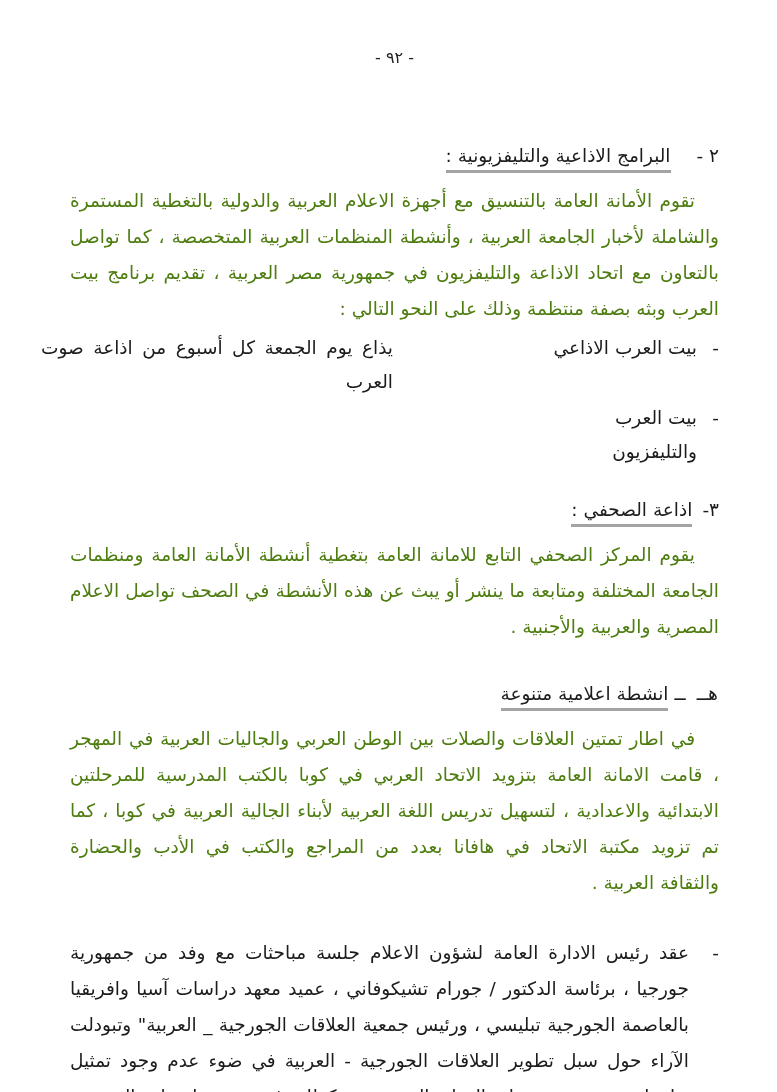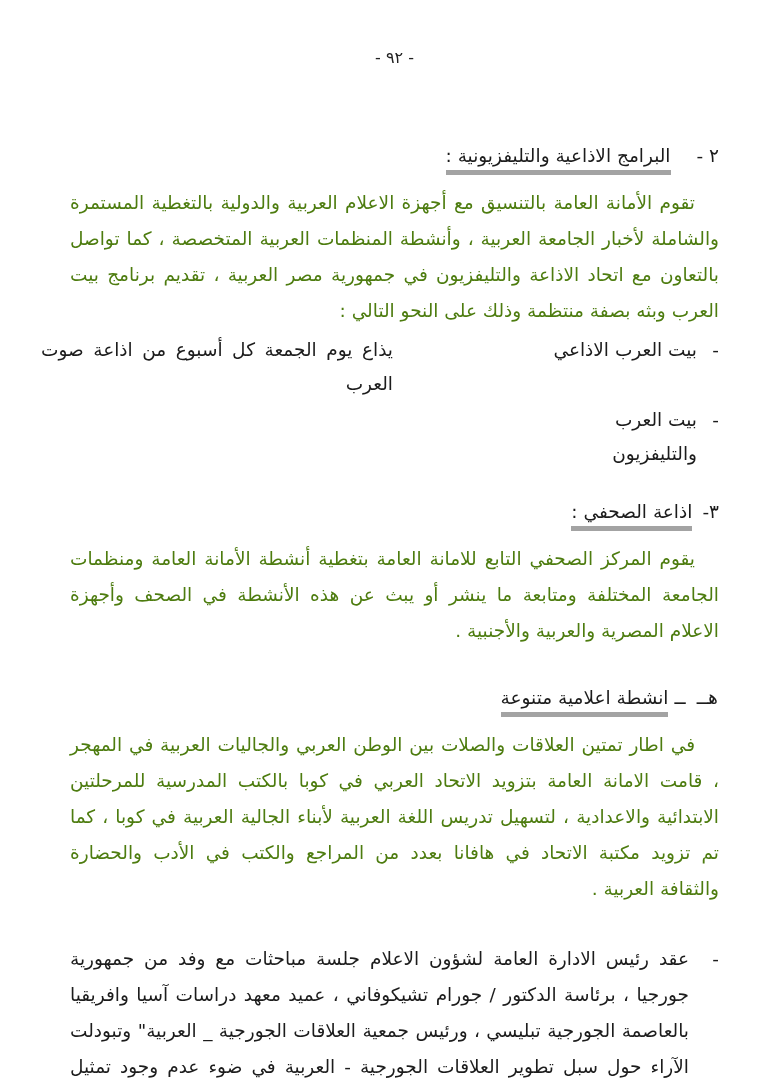--- a/index.html
+++ b/index.html
@@ -36,21 +36,21 @@
   .sec3-heading { margin-top: 30px; }
   .secH-heading { margin-top: 38px; }
   .sec-num {
     white-space: nowrap;
     color: #1c1c1c;
   }
   .sec2-heading .sec-num { margin-left: 26px; }
   .sec3-heading .sec-num { margin-left: 10px; }
   .secH-heading .sec-num { margin-left: 6px; font-family: Liberation Mono, monospace; }
   .sec-title {
-    border-bottom: 5px solid #a3a3a3;
+    border-bottom: 3px solid #a3a3a3;
     padding-bottom: 4px;
   }
   .para {
     margin: 10px 0 0 0;
     line-height: 36px;
     text-align: justify;
     text-justify: inter-word;
     color: #4d7c0f;
   }
   .para.indent { text-indent: 24px; }
@@ -124,21 +124,21 @@
       <span class="list-dash">-</span>
       <span class="list-label">بيت العرب والتليفزيون</span>
       <span class="list-gap"></span>
     </div>
   </div>
 
   <div class="section-heading sec3-heading">
     <span class="sec-num">٣-</span>
     <span class="sec-title">اذاعة الصحفي :</span>
   </div>
-  <p class="para indent">يقوم المركز الصحفي التابع للامانة العامة بتغطية أنشطة الأمانة العامة ومنظمات الجامعة المختلفة ومتابعة ما ينشر أو يبث عن هذه الأنشطة في الصحف وأجهزة الاعلام المصرية والعربية والأجنبية .</p>
+  <p class="para indent">يقوم المركز الصحفي التابع للامانة العامة بتغطية أنشطة الأمانة العامة ومنظمات الجامعة المختلفة ومتابعة ما ينشر أو يبث عن هذه الأنشطة في الصحف تواصل الاعلام المصرية والعربية والأجنبية .</p>
 
   <div class="section-heading secH-heading">
     <span class="sec-num">هـ ـ</span>
     <span class="sec-title">انشطة اعلامية متنوعة</span>
   </div>
   <p class="para indent">في اطار تمتين العلاقات والصلات بين الوطن العربي والجاليات العربية في المهجر ، قامت الامانة العامة بتزويد الاتحاد العربي في كوبا بالكتب المدرسية للمرحلتين الابتدائية والاعدادية ، لتسهيل تدريس اللغة العربية لأبناء الجالية العربية في كوبا ، كما تم تزويد مكتبة الاتحاد في هافانا بعدد من المراجع والكتب في الأدب والحضارة والثقافة العربية .</p>
 
   <div class="bullet-row">
     <span class="bullet-dash">-</span>
     <p class="bullet-text">عقد رئيس الادارة العامة لشؤون الاعلام جلسة مباحثات مع وفد من جمهورية جورجيا ، برئاسة الدكتور / جورام تشيكوفاني ، عميد معهد دراسات آسيا وافريقيا بالعاصمة الجورجية تبليسي ، ورئيس جمعية العلاقات الجورجية _ العربية" وتبودلت الآراء حول سبل تطوير العلاقات الجورجية - العربية في ضوء عدم وجود تمثيل دبلوماسي بين جورجيا والدول العربية ، وكذلك في ضوء اهتمام المثقفين الجورجيين بالعالم العربي ، نظرا لعلاقات جورجيا التاريخية بالوطن العربي ، واهتمام هؤلاء المثقفين بالتبادل الثقافي</p>

